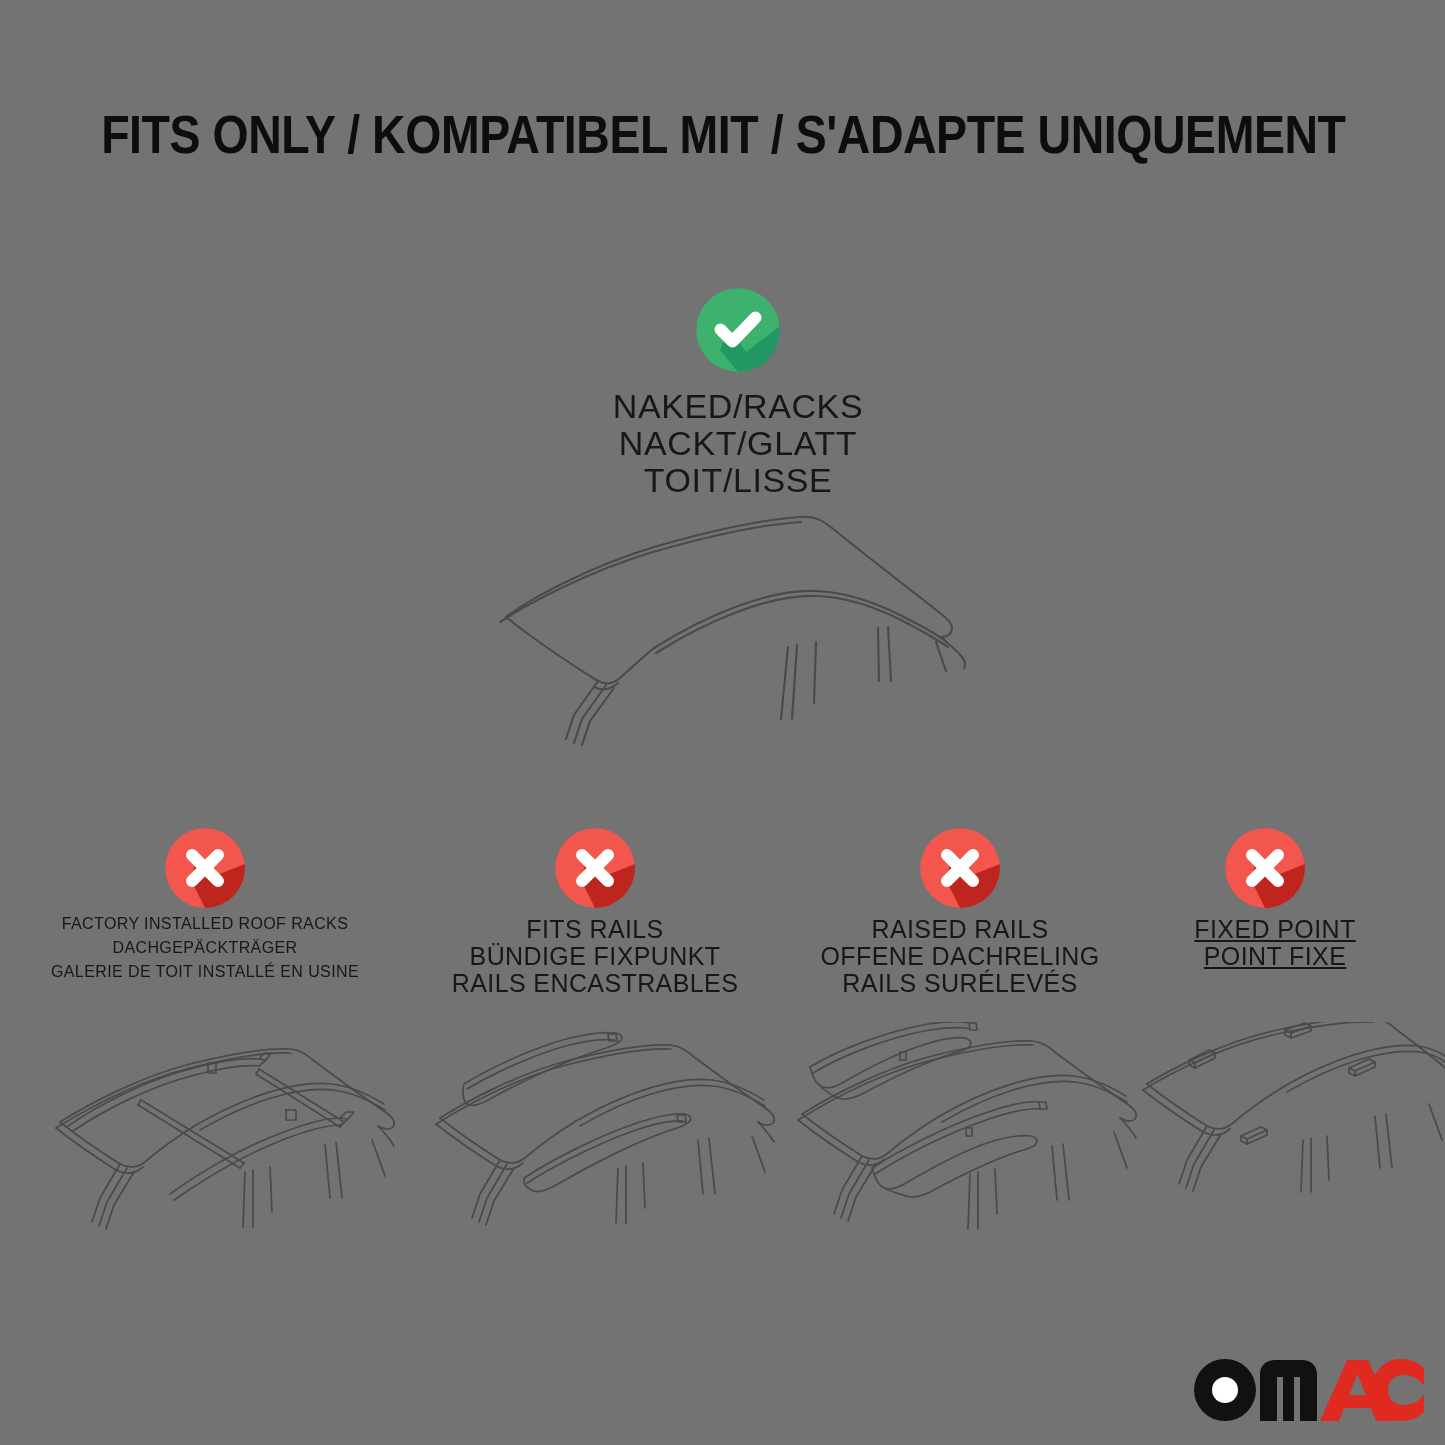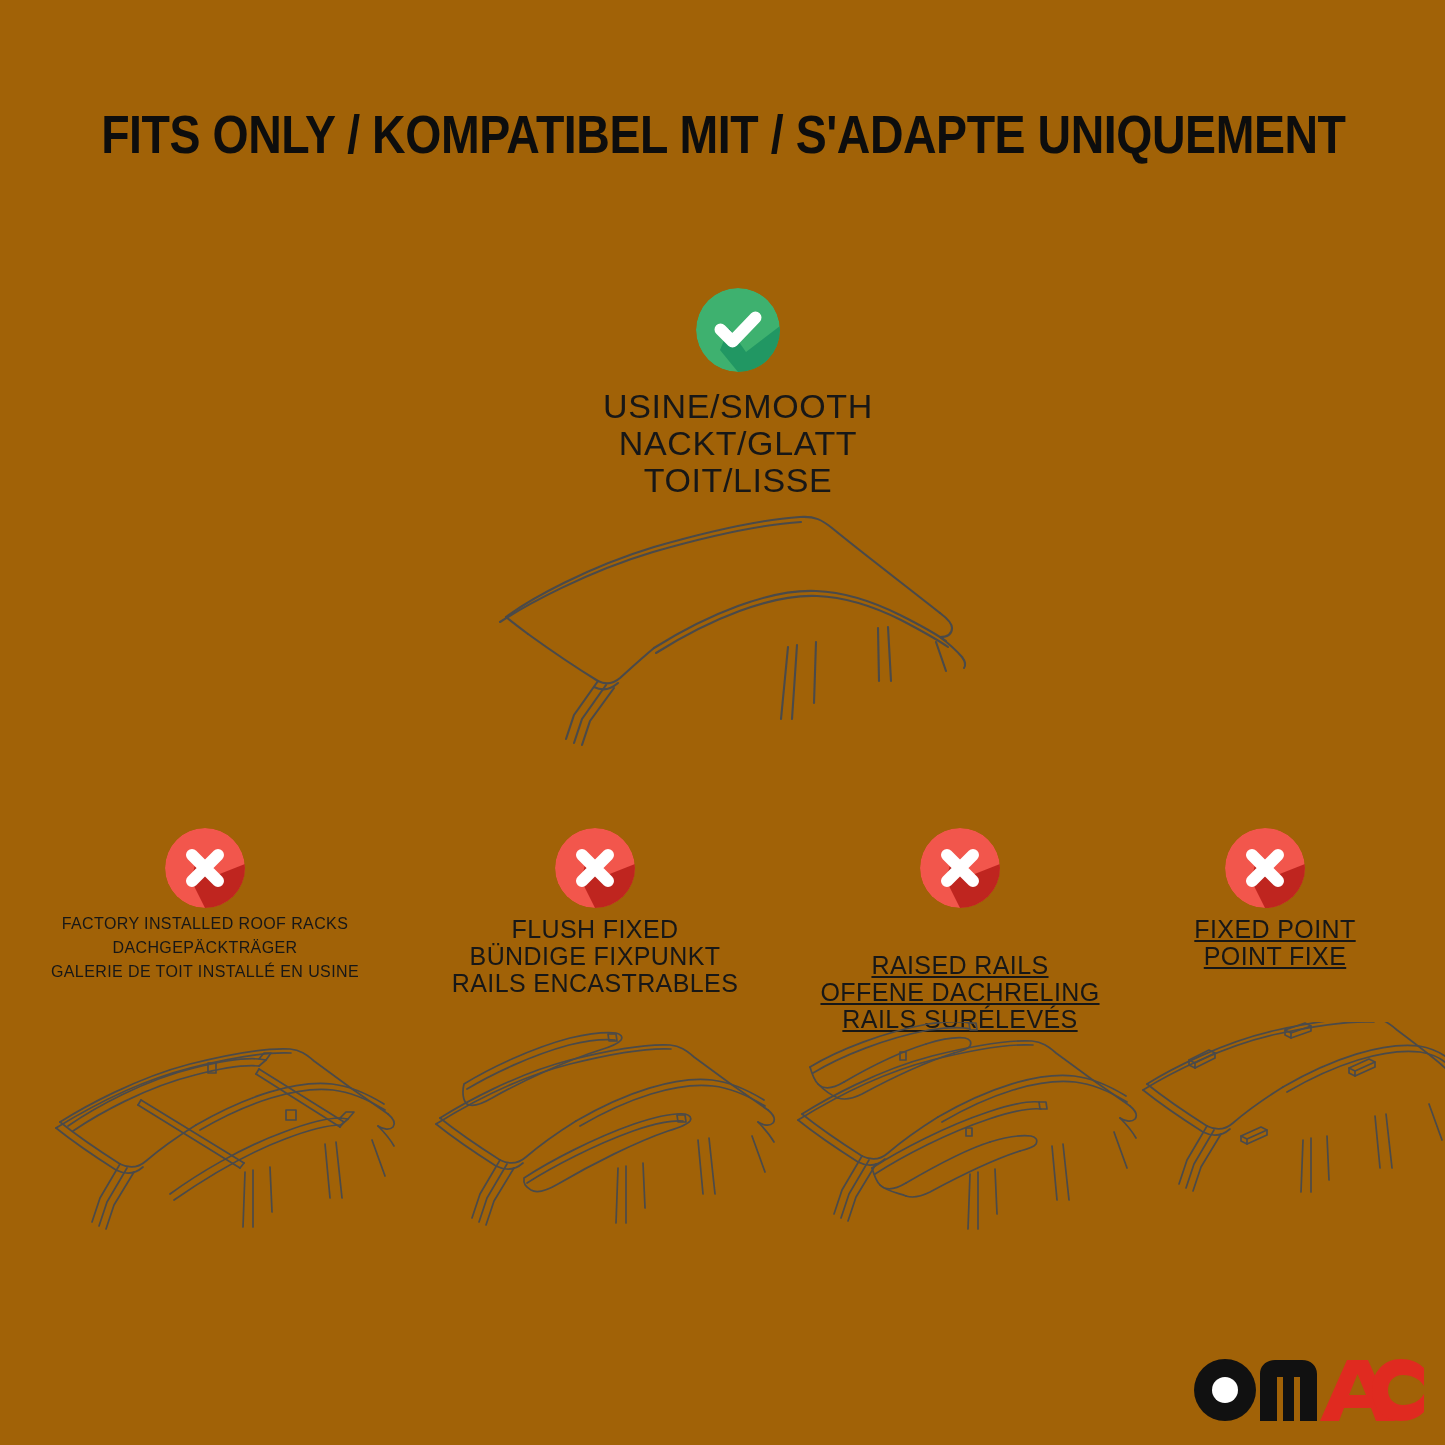--- a/index.html
+++ b/index.html
@@ -5,21 +5,21 @@
 <style>
   html, body {
     margin: 0;
     padding: 0;
     background: #ffffff;
   }
   #page {
     position: relative;
     width: 1445px;
     height: 1445px;
-    background: #a16207;
+    background: #737373;
     overflow: hidden;
     font-family: "Liberation Sans", sans-serif;
   }
 
   
   .title {
     position: absolute;
     left: 0;
     top: 104px;
     width: 1445px;
@@ -91,21 +91,21 @@
 
   <div class="badge" style="left:696px; top:288px; width:84px; height:84px;">
     <svg viewBox="0 0 84 84" width="84" height="84" aria-hidden="true">
       <circle cx="42" cy="42" r="42" fill="#3EB16F"></circle>
       <path d="M33 40 L50 64 L84 38 L84 84 L42 84 L24 62 Z" fill="#1E9562" opacity="0.92"></path>
       <path d="M24.5 41.5 L36.5 53.5 L59.5 29.5" fill="none" stroke="#FFFFFF" stroke-width="12" stroke-linecap="round" stroke-linejoin="round"></path>
     </svg>
   </div>
 
   <div class="label-block ok-label" style="left:488px; top:388px; width:500px;">
-    <span class="ln">USINE/SMOOTH</span>
+    <span class="ln">NAKED/RACKS</span>
     <span class="ln">NACKT/GLATT</span>
     <span class="ln">TOIT/LISSE</span>
   </div>
 
   <div class="illus" style="left:470px; top:495px; width:540px; height:255px;">
     <svg viewBox="0 0 540 255" width="540" height="255" aria-hidden="true">
       <g fill="none" stroke="#4A4A4A" stroke-width="2.1" stroke-linecap="round" stroke-linejoin="round">
 
         <path d="M36 122 C60 104 118 72 184 52 C250 33 300 24 330 22
                  C345 21 352 25 362 33 C390 56 432 88 470 118"></path>
@@ -204,21 +204,21 @@
   </div>
 
   <div class="badge" style="left:555px; top:828px; width:80px; height:80px;">
     <svg viewBox="0 0 80 80" width="80" height="80" aria-hidden="true">
       <circle cx="40" cy="40" r="40" fill="#F2564C"></circle>
       <path d="M31 33 L47 49 L80 36 L80 80 L40 80 L26 52 Z" fill="#B9201B" opacity="0.9"></path>
       <path d="M27 27 L53 53 M53 27 L27 53" fill="none" stroke="#FFFFFF" stroke-width="12" stroke-linecap="round" stroke-linejoin="round"></path>
     </svg>
   </div>
   <div class="label-block no-label" style="left:415px; top:916px; width:360px;">
-    <span class="ln">FLUSH FIXED</span>
+    <span class="ln">FITS RAILS</span>
     <span class="ln">BÜNDIGE FIXPUNKT</span>
     <span class="ln">RAILS ENCASTRABLES</span>
   </div>
   <div class="illus" style="left:420px; top:1022px; width:360px; height:225px;">
     <svg viewBox="0 0 360 225" width="360" height="225" aria-hidden="true">
       <g fill="none" stroke="#4A4A4A" stroke-width="1.7" stroke-linecap="round" stroke-linejoin="round">
         <path d="M20 96 C44 81 96 52 150 38 C198 26 232 22 250 23
                  C260 24 266 28 274 35 C298 53 326 73 348 88"></path>
         <path d="M16 102 C42 86 95 56 150 42 C198 30 233 26 251 27"></path>
         <path d="M348 88 C354 93 356 97 353 101 C350 104 344 104 338 100"></path>
@@ -255,21 +255,21 @@
     </svg>
   </div>
 
   <div class="badge" style="left:920px; top:828px; width:80px; height:80px;">
     <svg viewBox="0 0 80 80" width="80" height="80" aria-hidden="true">
       <circle cx="40" cy="40" r="40" fill="#F2564C"></circle>
       <path d="M31 33 L47 49 L80 36 L80 80 L40 80 L26 52 Z" fill="#B9201B" opacity="0.9"></path>
       <path d="M27 27 L53 53 M53 27 L27 53" fill="none" stroke="#FFFFFF" stroke-width="12" stroke-linecap="round" stroke-linejoin="round"></path>
     </svg>
   </div>
-  <div class="label-block no-label" style="left:780px; top:952px; width:360px;text-decoration:underline;">
+  <div class="label-block no-label" style="left:780px; top:916px; width:360px;">
     <span class="ln">RAISED RAILS</span>
     <span class="ln">OFFENE DACHRELING</span>
     <span class="ln">RAILS SURÉLEVÉS</span>
   </div>
   <div class="illus" style="left:780px; top:1022px; width:360px; height:225px;">
     <svg viewBox="0 0 360 225" width="360" height="225" aria-hidden="true">
       <g fill="none" stroke="#4A4A4A" stroke-width="1.7" stroke-linecap="round" stroke-linejoin="round">
         <path d="M22 92 C46 77 98 48 152 34 C200 22 234 18 252 19
                  C262 20 268 24 276 31 C300 49 328 69 350 84"></path>
         <path d="M18 98 C44 82 97 52 152 38 C200 26 235 22 253 23"></path>

